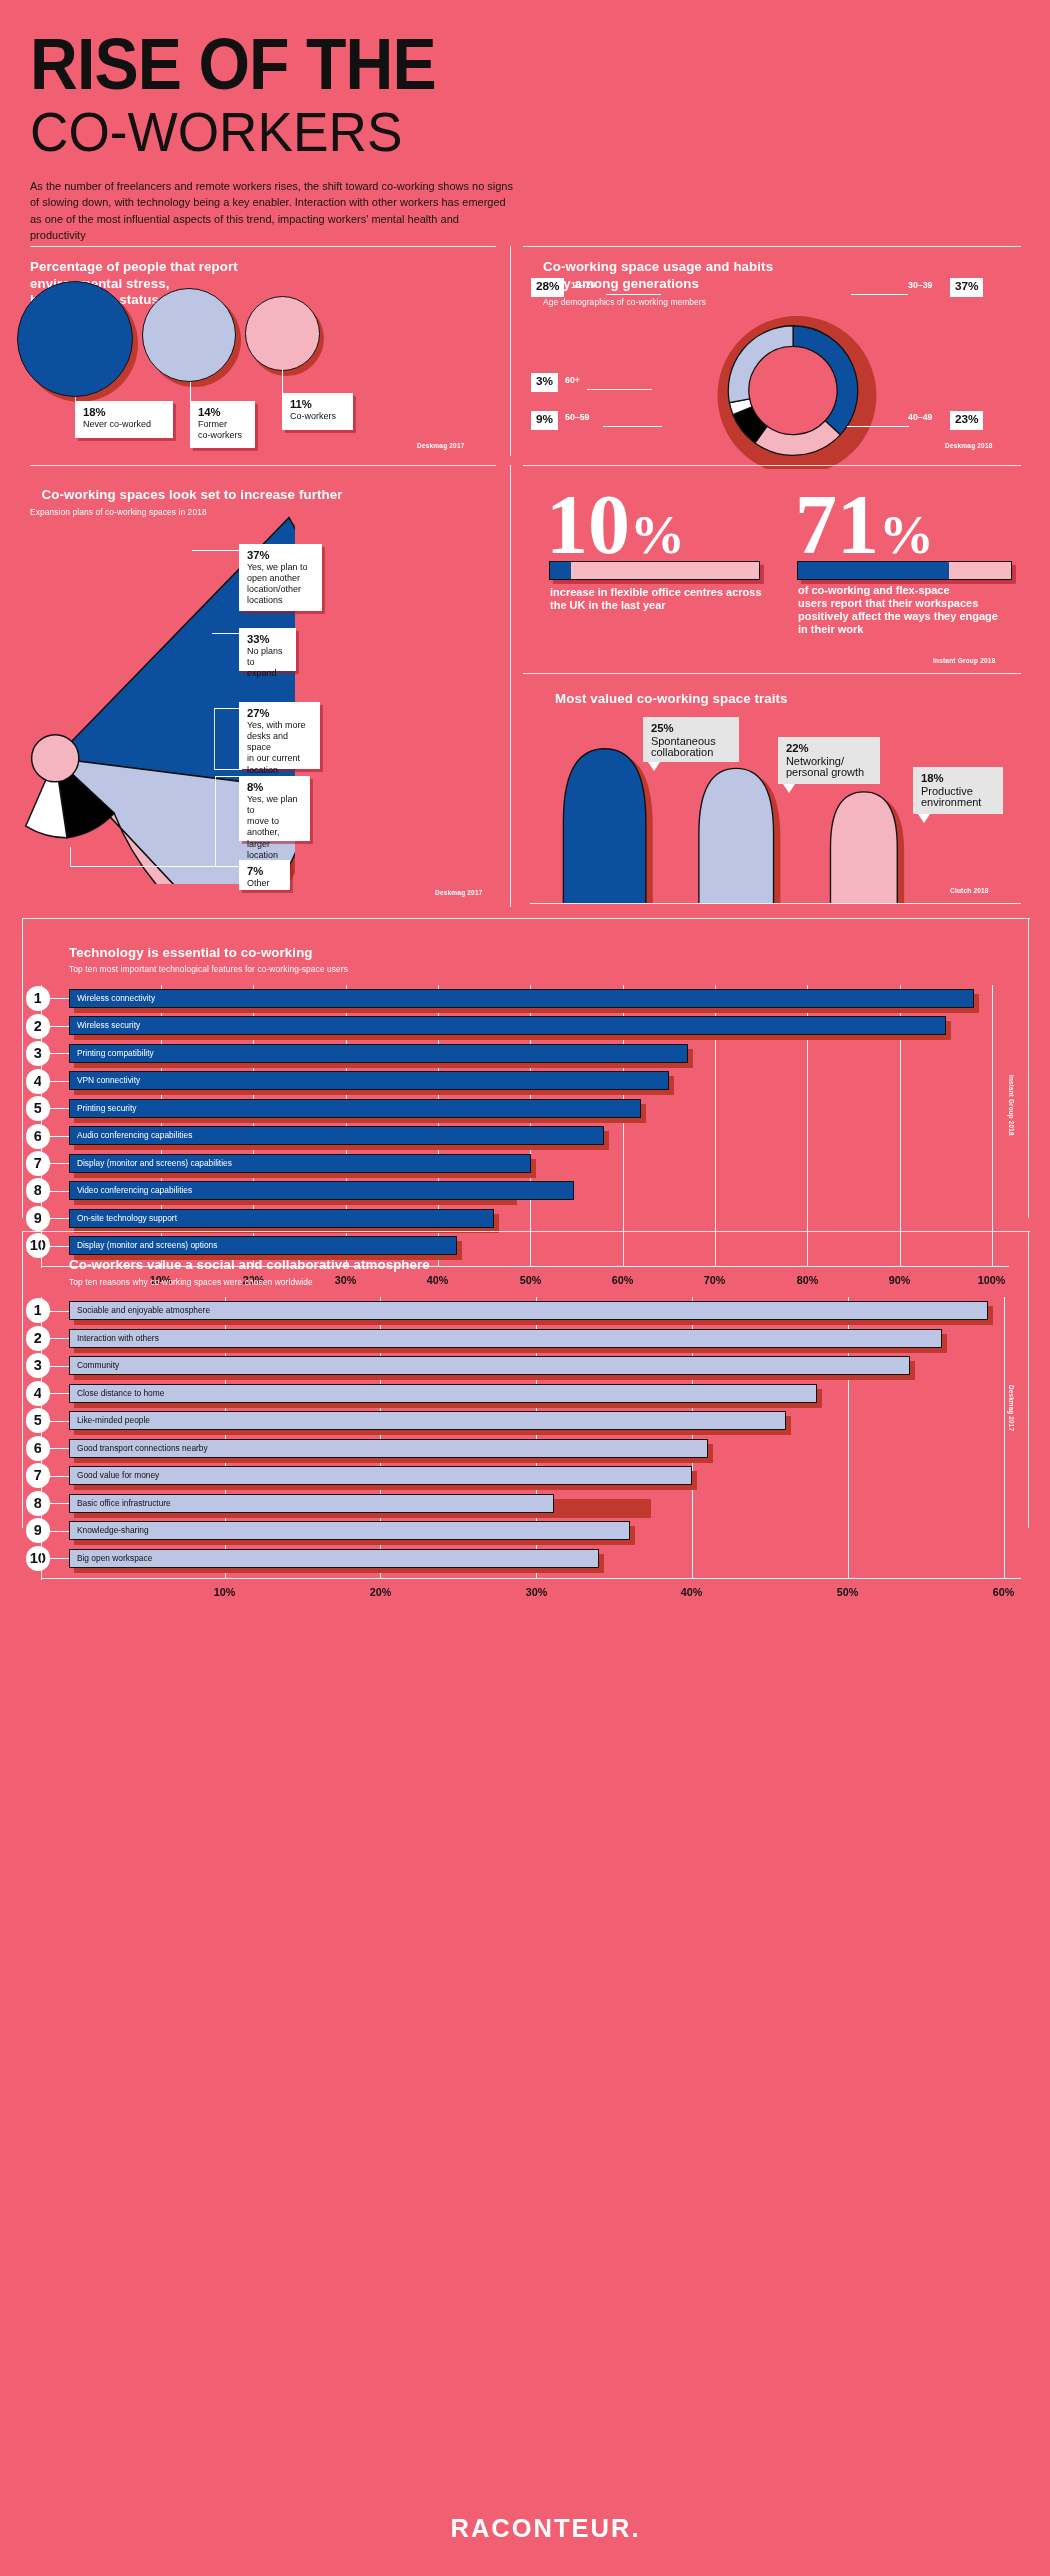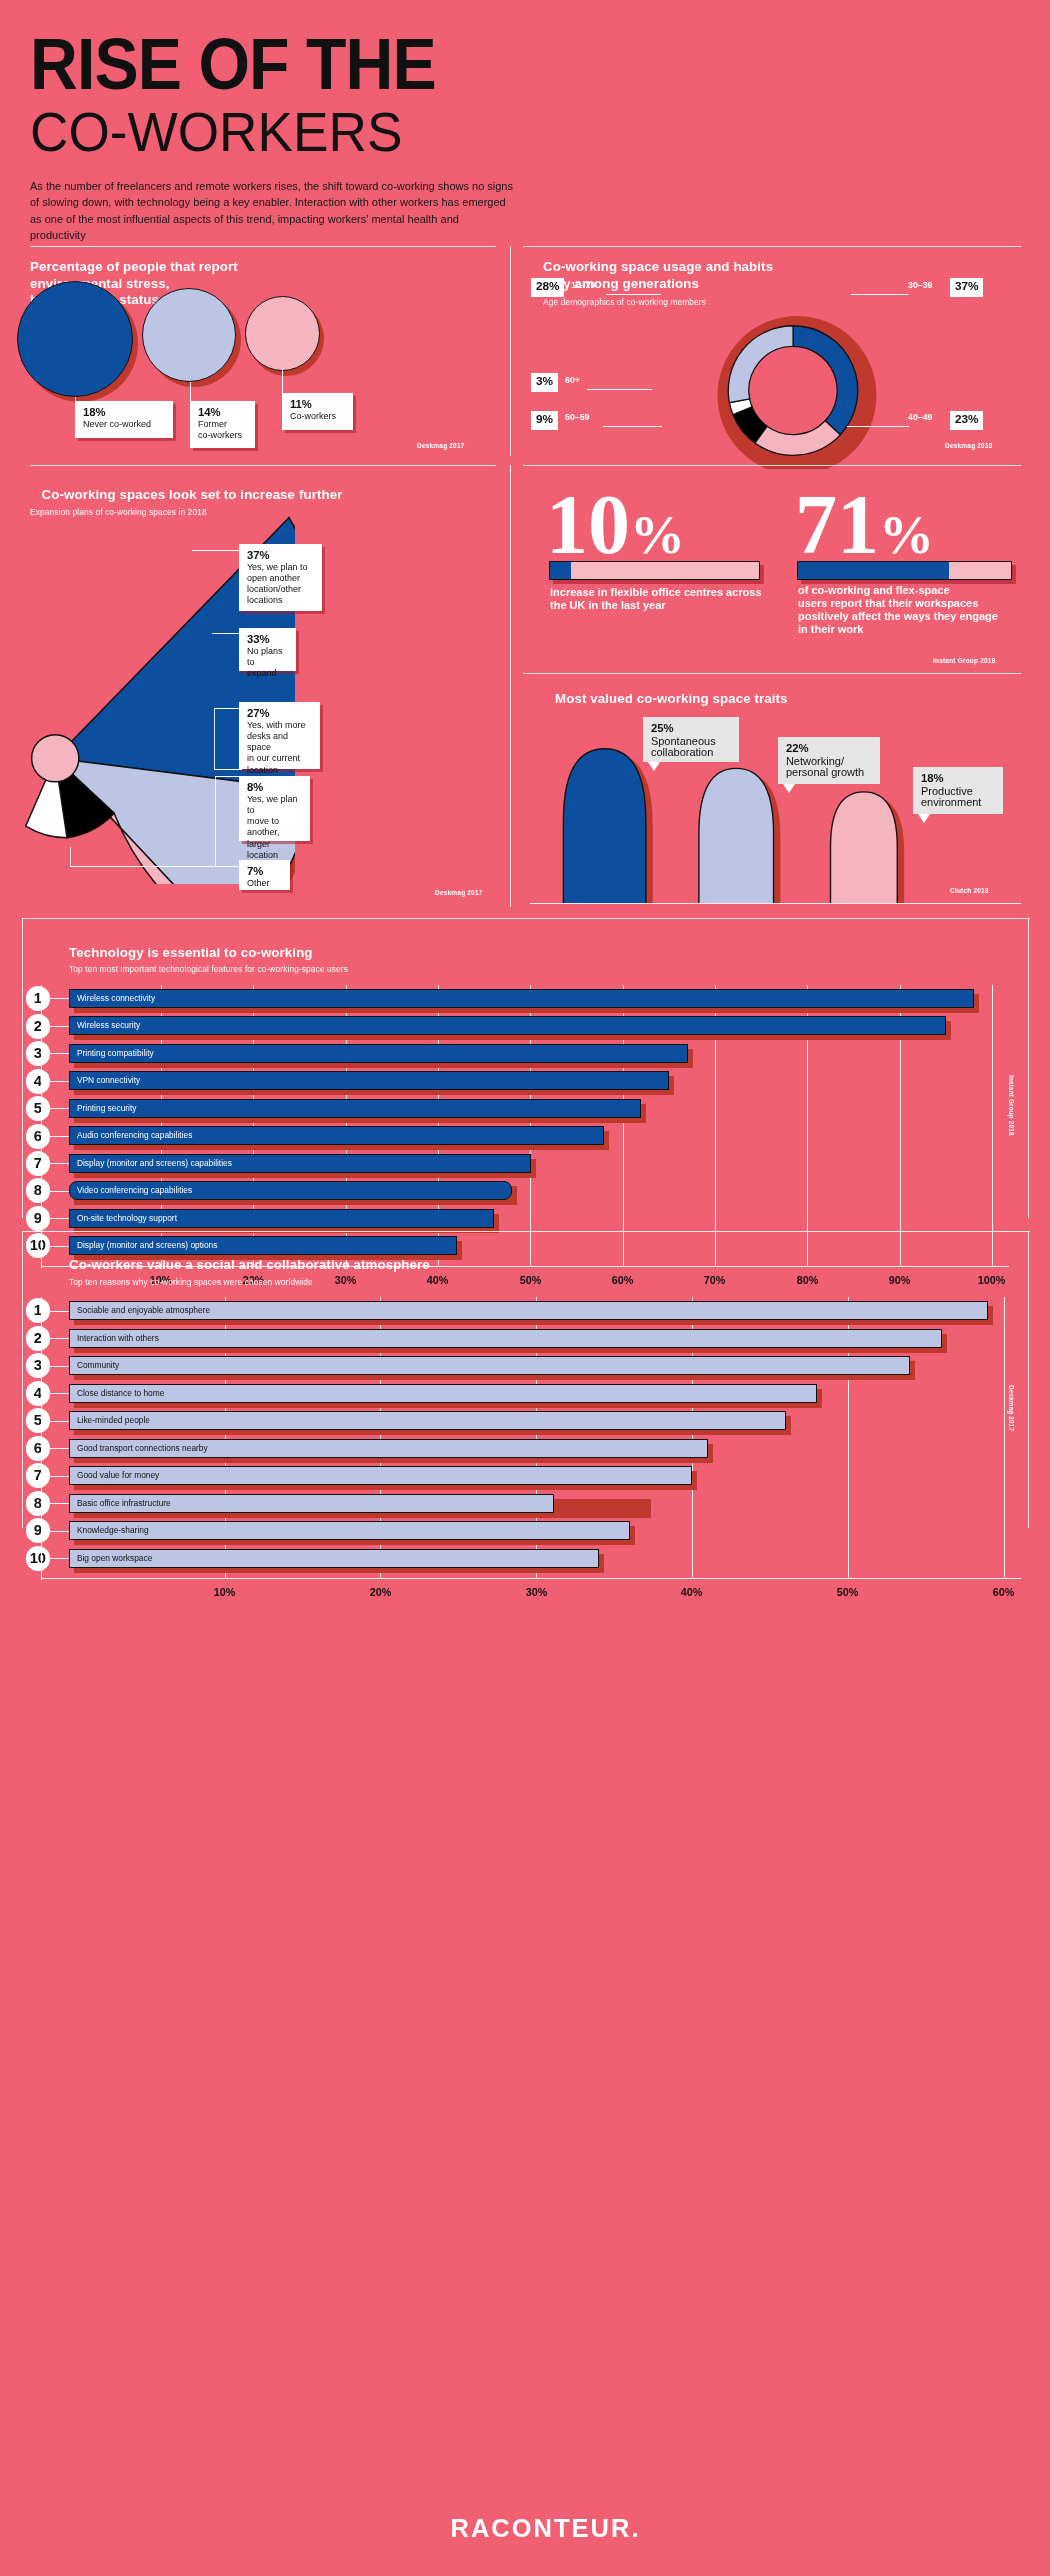--- a/index.html
+++ b/index.html
@@ -360,21 +360,21 @@
       </div>
       <div class="rank" style="left:25.5px;top:1151px;">7</div>
       <div class="rank-line" style="left:50px;top:1163px;width:18.7px;"></div>
       <div class="barsh" style="left:74px;top:1159px;width:462px;height:18.7px;"></div>
       <div class="bar" style="left:69px;top:1154px;width:462px;height:18.7px;background:#0b4f9e;">
         <span style="color:#ffffff;">Display (monitor and screens) capabilities</span>
       </div>
       <div class="rank" style="left:25.5px;top:1178px;">8</div>
       <div class="rank-line" style="left:50px;top:1191px;width:18.7px;"></div>
       <div class="barsh" style="left:74px;top:1186px;width:443px;height:18.7px;"></div>
-      <div class="bar" style="left:69px;top:1181px;width:443px;height:18.7px;background:#0b4f9e;border-radius:8px;">
+      <div class="bar" style="left:69px;top:1181px;width:505px;height:18.7px;background:#0b4f9e;">
         <span style="color:#ffffff;">Video conferencing capabilities</span>
       </div>
       <div class="rank" style="left:25.5px;top:1206px;">9</div>
       <div class="rank-line" style="left:50px;top:1218px;width:18.7px;"></div>
       <div class="barsh" style="left:74px;top:1214px;width:425px;height:18.7px;"></div>
       <div class="bar" style="left:69px;top:1209px;width:425px;height:18.7px;background:#0b4f9e;">
         <span style="color:#ffffff;">On-site technology support</span>
       </div>
       <div class="rank" style="left:25.5px;top:1233px;">10</div>
       <div class="rank-line" style="left:50px;top:1246px;width:18.7px;"></div>

